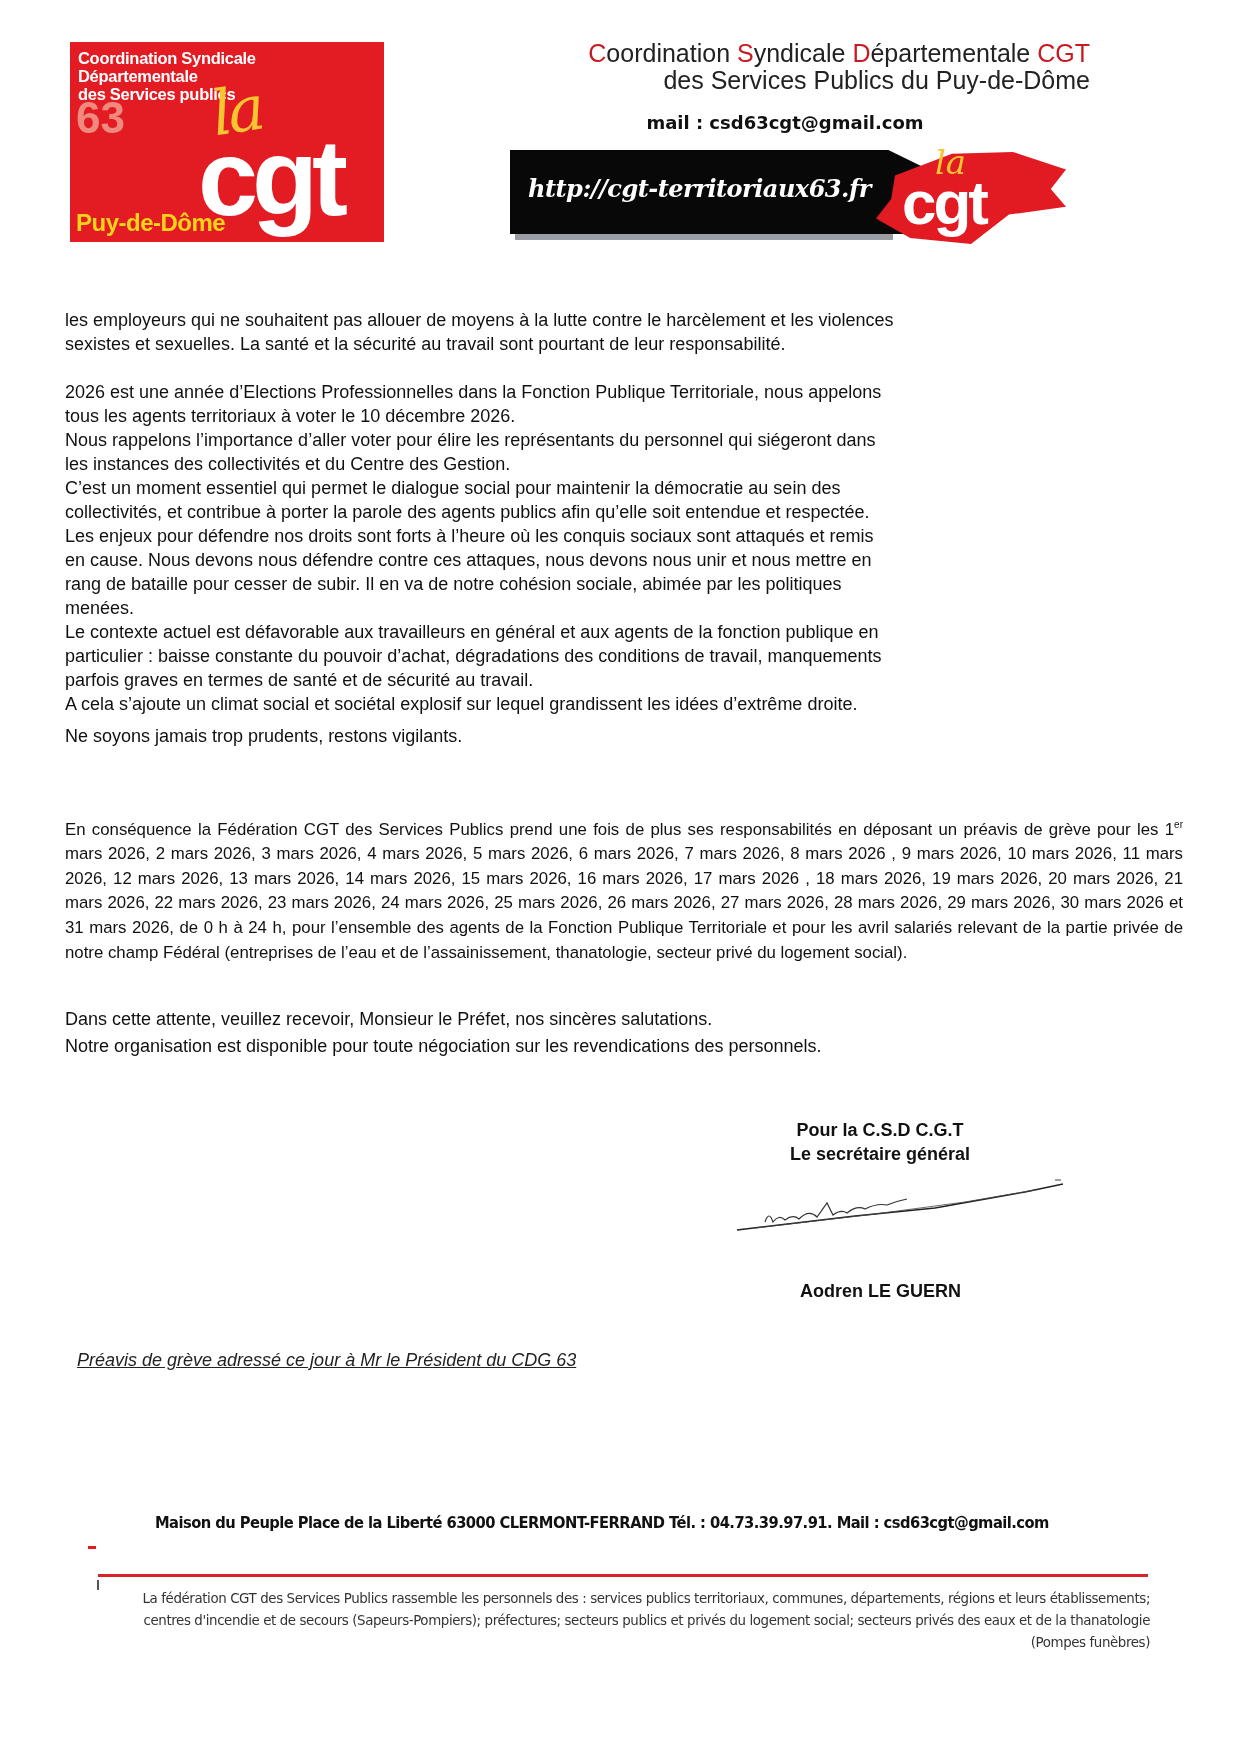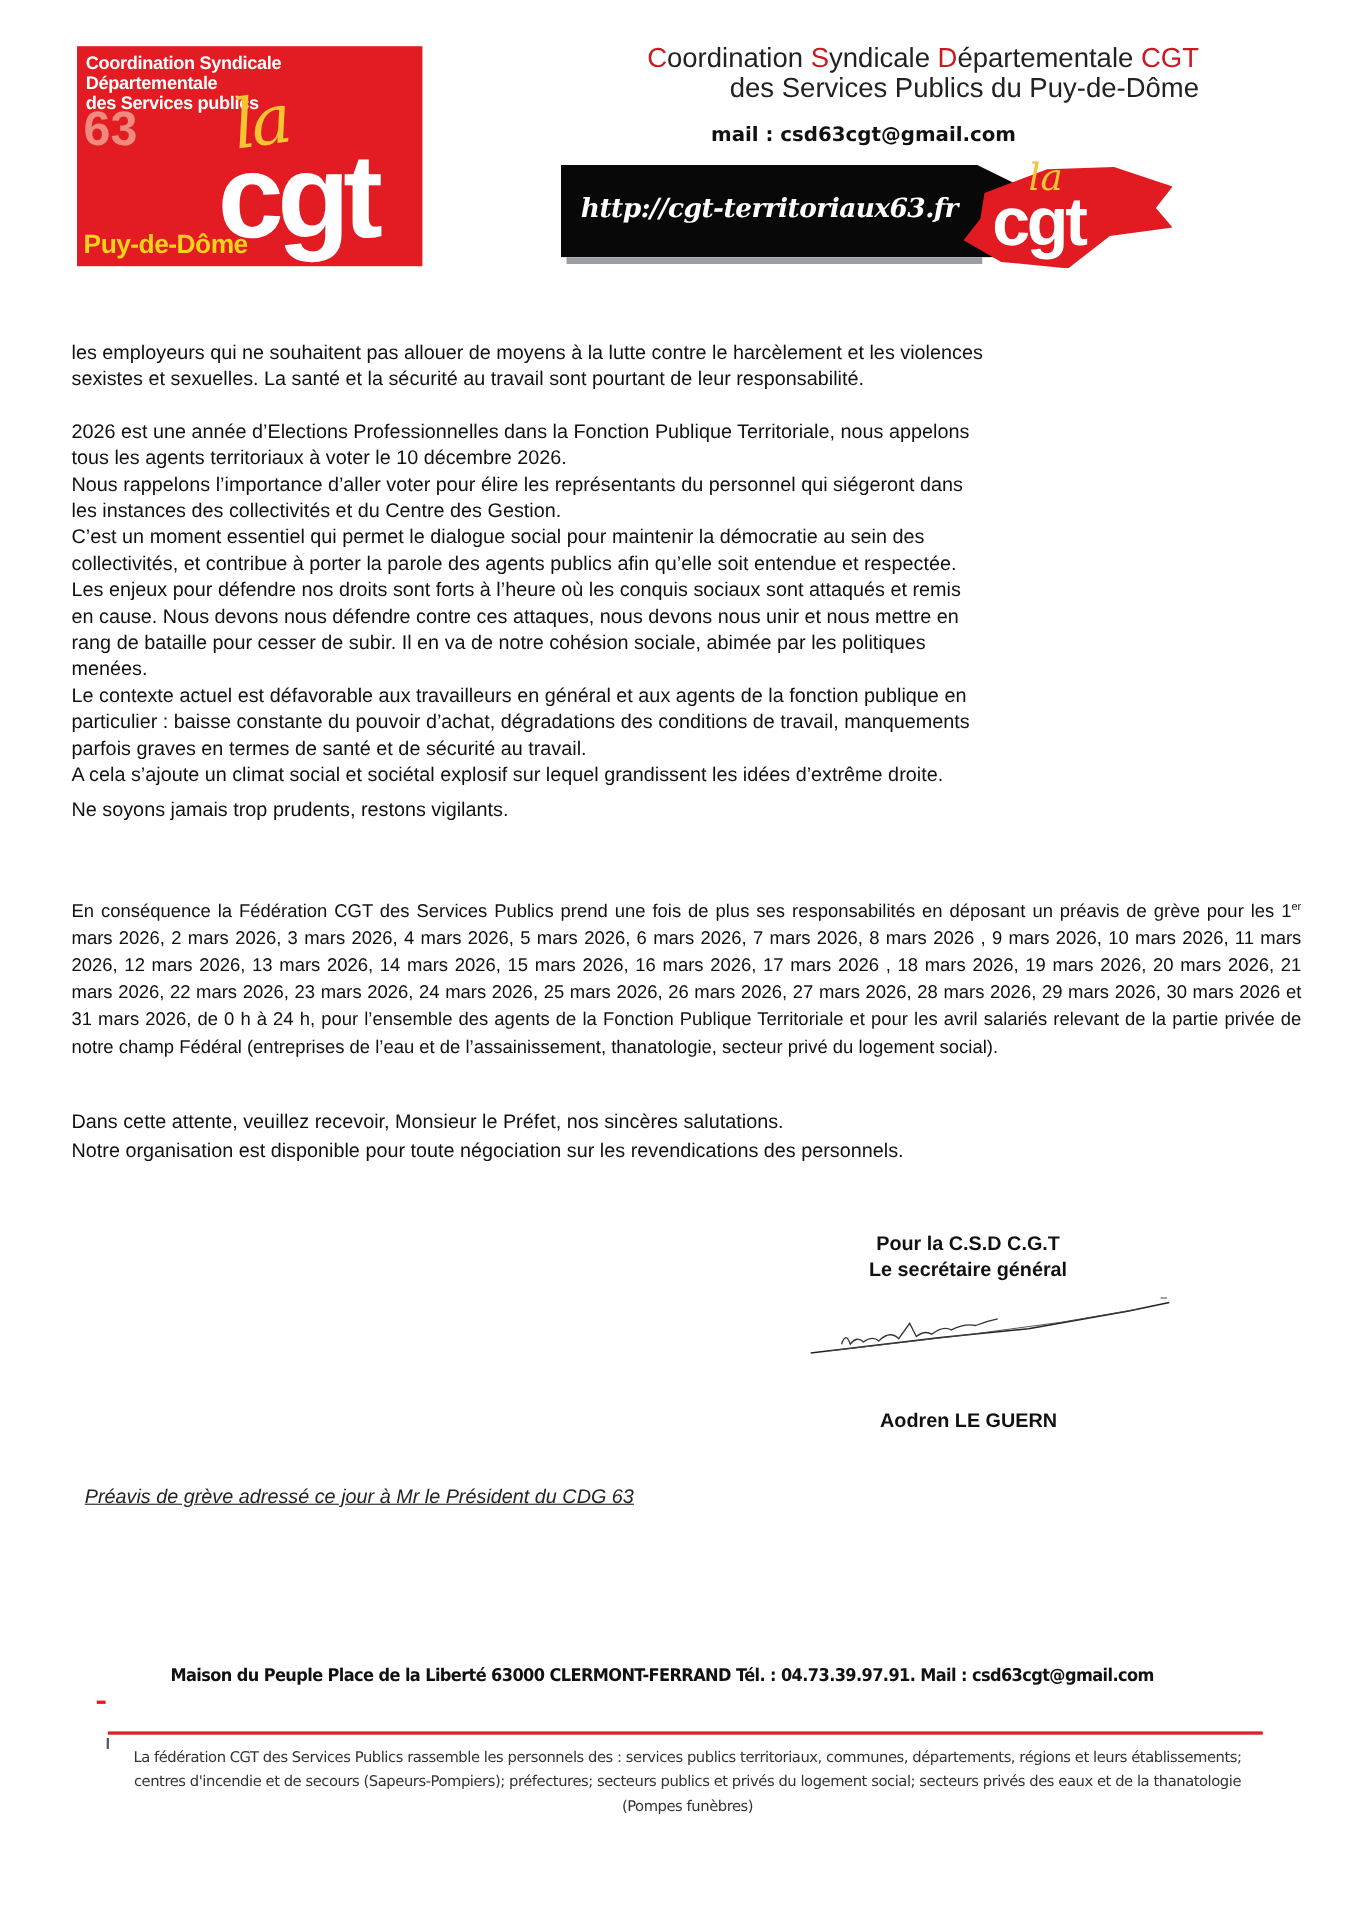--- a/index.html
+++ b/index.html
@@ -38,21 +38,21 @@
   .sig-name { position: absolute; left: 800px; top: 1281px; font-weight: bold; font-size: 18px; }
   .signature { position: absolute; left: 735px; top: 1172px; width: 330px; height: 62px; }
 
   .cdg-note { position: absolute; left: 77px; top: 1350px; font-style: italic; font-size: 18px; text-decoration: underline; color: #222; }
 
   
   .foot-addr { position: absolute; left: 155px; top: 1513px; font-family: "DejaVu Sans", sans-serif; font-weight: bold; font-size: 16px; letter-spacing: -0.6px; color: #111; transform: scaleX(0.92); transform-origin: left; white-space: nowrap; }
   .foot-mark { position: absolute; left: 88px; top: 1546px; width: 8px; height: 3px; background: #e31c23; }
   .foot-line { position: absolute; left: 98px; top: 1574px; width: 1050px; height: 3px; background: #d9222a; }
   .foot-tick { position: absolute; left: 97px; top: 1580px; width: 2px; height: 10px; background: #555; }
-  .foot-desc { position: absolute; left: 100px; top: 1588px; width: 1050px; text-align: center; font-family: "DejaVu Sans", sans-serif; font-size: 13.4px; line-height: 22px; color: #333; letter-spacing: -0.4px; }
+  .foot-desc { position: absolute; left: 100px; top: 1588px; width: 1050px; text-align: right; font-family: "DejaVu Sans", sans-serif; font-size: 13.4px; line-height: 22px; color: #333; letter-spacing: -0.4px; }
 </style>
 </head>
 <body>
 
 <div class="logo-left">
   <div class="l1">
     <div>Coordination Syndicale</div>
     <div>Départementale</div>
     <div>des Services publics</div>
   </div>

